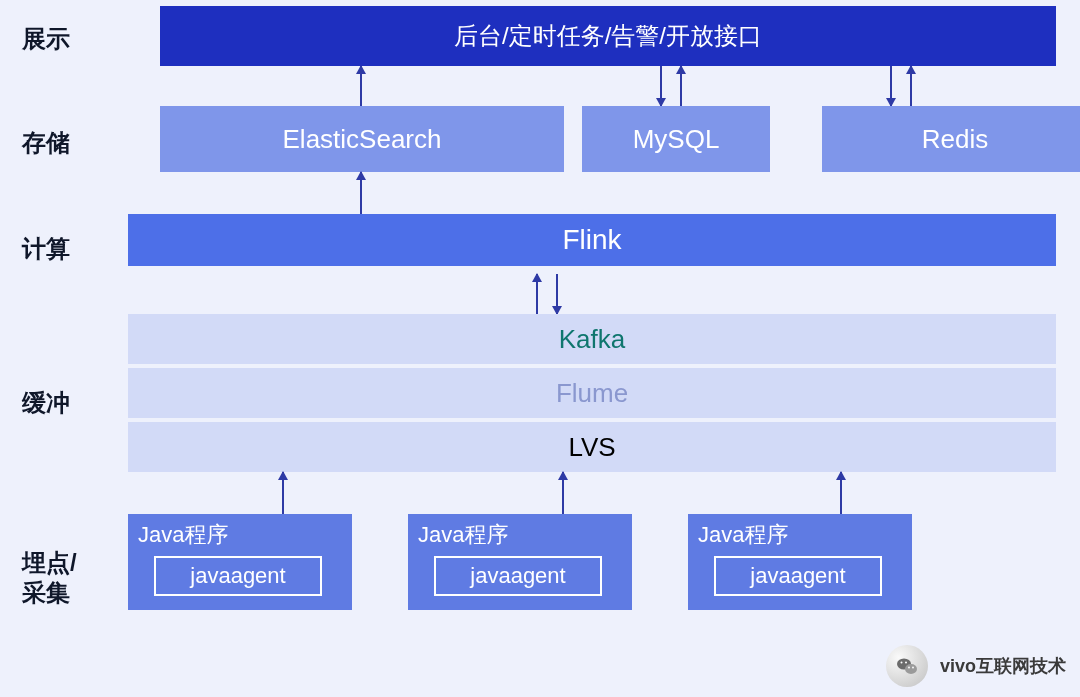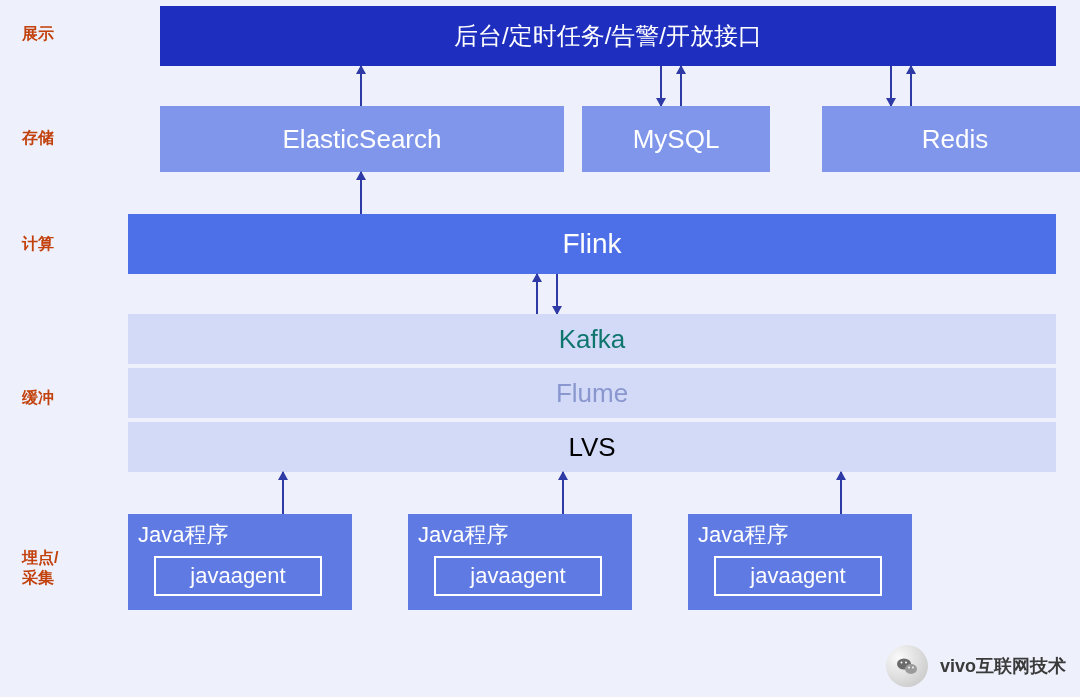--- a/index.html
+++ b/index.html
@@ -13,23 +13,23 @@
     overflow: hidden;
   }
   .diagram {
     position: relative;
     width: 100%;
     height: 100%;
   }
   .row-label {
     position: absolute;
     left: 22px;
-    font-size: 16px;
+    font-size: 24px;
     font-weight: 700;
-    color: #c2410c;
+    color: #0f172a;
     width: 90px;
     line-height: 1.25;
   }
   .box {
     position: absolute;
     display: flex;
     align-items: center;
     justify-content: center;
     font-size: 26px;
     color: #fff;
@@ -119,21 +119,21 @@
   <div class="arrow-v up" style="left:680px; top:66px; height:40px"></div>
   <div class="arrow-v down" style="left:890px; top:66px; height:40px"></div>
   <div class="arrow-v up" style="left:910px; top:66px; height:40px"></div>
 
   <div class="box" style="left:160px; top:106px; width:404px; height:66px; background:#7f96ea">ElasticSearch</div>
   <div class="box" style="left:582px; top:106px; width:188px; height:66px; background:#7f96ea">MySQL</div>
   <div class="box" style="left:822px; top:106px; width:266px; height:66px; background:#7f96ea">Redis</div>
 
   <div class="arrow-v up" style="left:360px; top:172px; height:42px"></div>
 
-  <div class="box" style="left:128px; top:214px; width:928px; height:60px; background:#4d6fe8; font-size:28px">Flink</div>
+  <div class="box" style="left:128px; top:214px; width:928px; height:52px; background:#4d6fe8; font-size:28px">Flink</div>
 
   <div class="arrow-v up" style="left:536px; top:274px; height:40px"></div>
   <div class="arrow-v down" style="left:556px; top:274px; height:40px"></div>
 
   <div class="box" style="left:128px; top:314px; width:928px; height:50px; background:#d2daf7; color:#0f766e">Kafka</div>
   <div class="box" style="left:128px; top:368px; width:928px; height:50px; background:#d2daf7; color:#8a97cf">Flume</div>
   <div class="box" style="left:128px; top:422px; width:928px; height:50px; background:#d2daf7; color:#000000">LVS</div>
 
   <div class="arrow-v up" style="left:282px; top:472px; height:42px"></div>
   <div class="arrow-v up" style="left:562px; top:472px; height:42px"></div>

